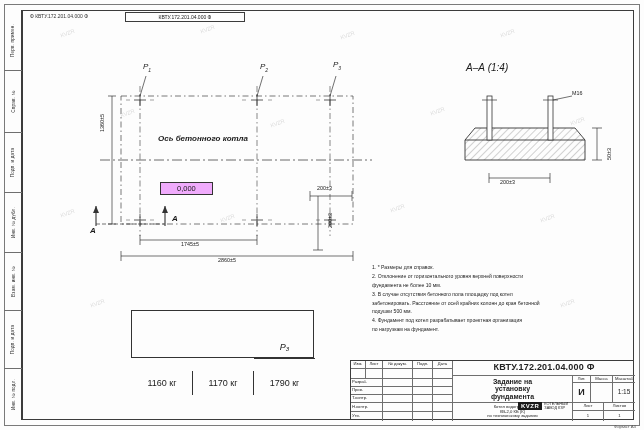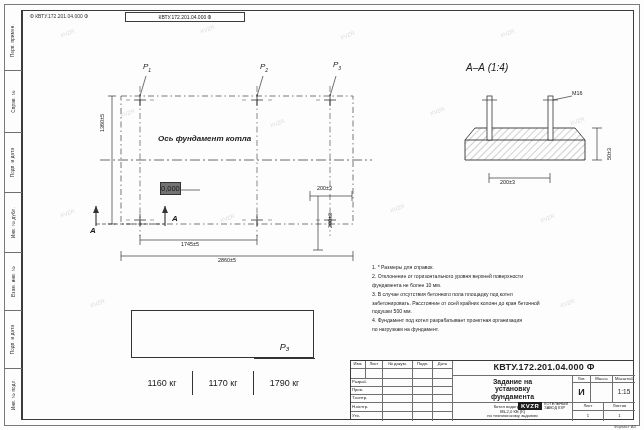--- a/index.html
+++ b/index.html
@@ -42,21 +42,21 @@
 
   
   .notes{position:absolute;left:372px;top:264px;width:252px;font-size:5.1px;line-height:1.55;color:#222;}
   .notes div{margin-bottom:1px;}
 
   
   .tophdr{position:absolute;left:30px;top:13px;font-size:5px;color:#333;}
   .tophdr2{position:absolute;left:125px;top:12px;width:120px;height:10px;border:1px solid #3c3c3c;box-sizing:border-box;display:flex;align-items:center;justify-content:center;font-size:5px;}
 
   .ital{font-style:italic;}
-  .boxed{border:1px solid #333;padding:1px 0;display:inline-block;font-size:7.5px;background:#737373;}
+  .boxed{border:1px solid #333;padding:1px 16px;display:inline-block;font-size:7.5px;background:#f0abfc;}
   .sectlabel{font-size:10px;font-style:italic;}
   .dimtxt{font-size:5.4px;color:#222;}
   .footnote{position:absolute;right:8px;bottom:1px;font-size:4.4px;color:#555;}
 </style>
 </head>
 <body>
 
 <div id="sheet">
 
   <div class="outer-border"></div>
@@ -214,21 +214,21 @@
   <div class="lbl ital" style="left:143px;top:62px;font-size:8px;">
     <span>P</span><sub style="font-size:5px;">1</sub>
   </div>
   <div class="lbl ital" style="left:260px;top:62px;font-size:8px;">
     <span>P</span><sub style="font-size:5px;">2</sub>
   </div>
   <div class="lbl ital" style="left:333px;top:60px;font-size:8px;">
     <span>P</span><sub style="font-size:5px;">3</sub>
   </div>
 
-  <div class="lbl" style="left:158px;top:134px;font-size:8px;font-weight:bold;font-style:italic;">Ось фундамент котла</div>
+  <div class="lbl" style="left:158px;top:134px;font-size:8px;font-weight:bold;font-style:italic;">Ось бетонного котла</div>
 
   <div class="lbl" style="left:160px;top:177px;">
     <span class="boxed">0,000</span>
   </div>
 
   <div class="lbl ital" style="left:90px;top:226px;font-size:8px;font-weight:bold;">A</div>
   <div class="lbl ital" style="left:172px;top:214px;font-size:8px;font-weight:bold;">A</div>
 
   <div class="lbl dimtxt" style="left:99px;top:132px;transform:rotate(-90deg);transform-origin:left top;">1360±5</div>
   <div class="lbl dimtxt" style="left:181px;top:241px;">1745±5</div>

